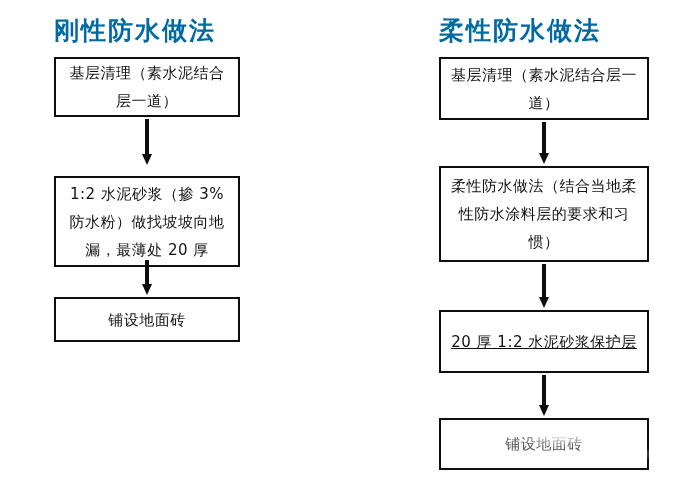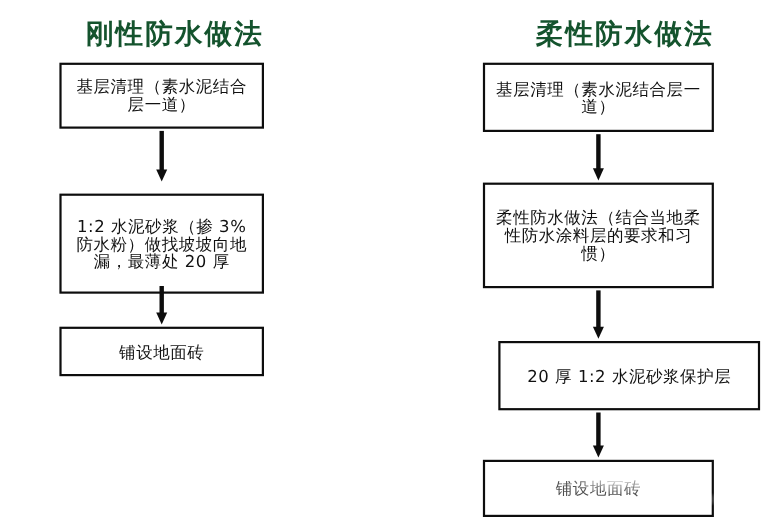--- a/index.html
+++ b/index.html
@@ -17,27 +17,27 @@
   }
   .canvas {
     position: absolute;
     inset: 0;
     width: 698px;
     height: 477px;
   }
   
   .col-title {
     position: absolute;
-    text-align: right;
+    text-align: left;
     font-family: "DejaVu Serif", "Liberation Serif", serif;
     font-weight: bold;
     font-size: 25px;
     line-height: 30px;
     letter-spacing: 2px;
-    color: #14532d;
+    color: #0369a1;
     white-space: nowrap;
   }
   #title-left  { left: 54px;  top: 16px; width: 186px; }
   #title-right { left: 439px; top: 16px; width: 210px; }
 
   
   .node {
     position: absolute;
     box-sizing: border-box;
     border: 2px solid #0d0d0d;
@@ -45,32 +45,32 @@
     display: flex;
     align-items: center;
     justify-content: center;
     text-align: center;
     padding: 2px 8px;
   }
   .node .node-label {
     display: block;
     font-family: "DejaVu Sans", "Liberation Sans", sans-serif;
     font-size: 15px;
-    line-height: 16px;
+    line-height: 28px;
     letter-spacing: 0.5px;
     color: #111111;
   }
   
   #node-l1 { left: 54px;  top: 57px;  width: 186px; height: 60px; }
   #node-l2 { left: 54px;  top: 176px; width: 186px; height: 91px; }
   #node-l3 { left: 54px;  top: 297px; width: 186px; height: 45px; }
   
   #node-r1 { left: 439px; top: 57px;  width: 210px; height: 63px; }
   #node-r2 { left: 439px; top: 166px; width: 210px; height: 96px; }
-  #node-r3 { left: 453px; top: 310px; width: 238px; height: 63px; }
+  #node-r3 { left: 439px; top: 310px; width: 210px; height: 63px; text-decoration: underline; }
   #node-r4 { left: 439px; top: 418px; width: 210px; height: 52px; }
 
   
   #node-r4 .node-label {
     color: #2a2a2a;
     opacity: 0.82;
     filter: blur(0.35px);
   }
   .watermark-smudge {
     position: absolute;

